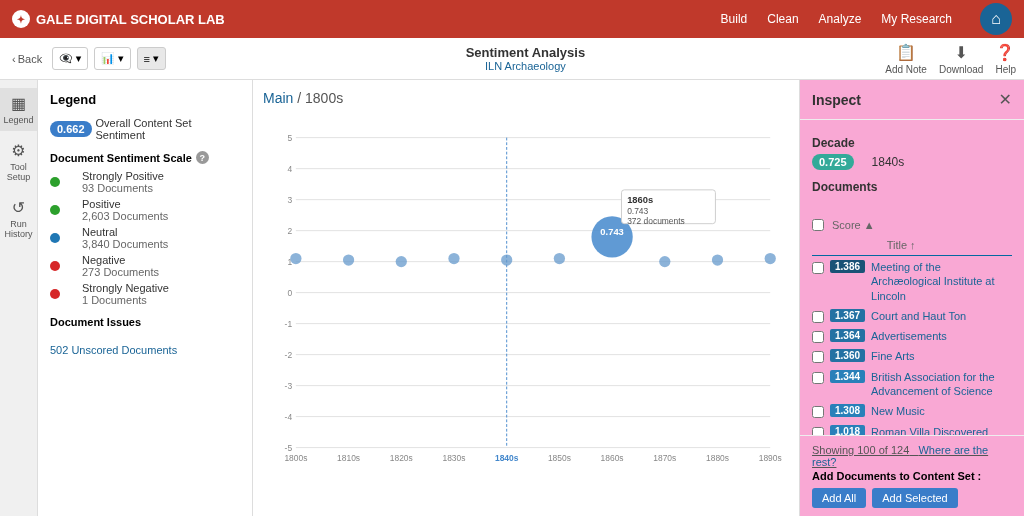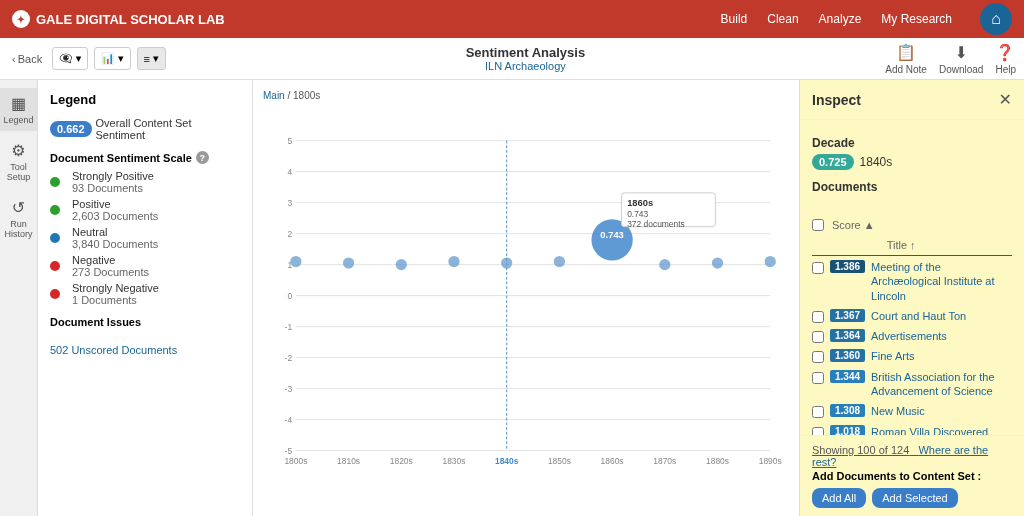--- a/index.html
+++ b/index.html
@@ -34,56 +34,56 @@
     .sidebar-btn { display: flex; flex-direction: column; align-items: center; padding: 6px 4px; cursor: pointer; font-size: 9px; color: #555; gap: 2px; border: none; background: none; width: 100%; }
     .sidebar-btn-icon { font-size: 16px; }
     .sidebar-btn.active { background: #e0e0e0; }
 
     
     .legend-panel { width: 215px; background: white; border-right: 1px solid #ddd; padding: 12px; overflow-y: auto; }
     .legend-title { font-weight: bold; font-size: 13px; margin-bottom: 10px; }
     .overall-sentiment { background: #3a7dc9; color: white; border-radius: 12px; padding: 2px 7px; font-size: 11px; font-weight: bold; display: inline-block; margin-right: 4px; }
     .overall-row { display: flex; align-items: center; margin-bottom: 10px; font-size: 11px; color: #333; }
     .section-title { font-weight: bold; font-size: 11px; margin-bottom: 6px; display: flex; align-items: center; gap: 4px; }
-    .legend-item { display: flex; align-items: center; gap: 12px; margin-bottom: 4px; }
+    .legend-item { display: flex; align-items: center; gap: 22px; margin-bottom: 4px; }
     .legend-dot { width: 10px; height: 10px; border-radius: 50%; flex-shrink: 0; }
     .legend-text { font-size: 11px; color: #333; }
     .legend-count { font-size: 11px; color: #666; }
     .doc-issues-title { font-weight: bold; font-size: 11px; margin-top: 10px; margin-bottom: 16px; }
     .doc-issues-link { font-size: 11px; color: #1a6496; cursor: pointer; }
 
     
     .chart-area { flex: 1; background: white; padding: 10px; overflow: hidden; position: relative; }
-    .breadcrumb { font-size: 10px; color: #555; margin-bottom: 8px; }
+    .breadcrumb { font-size: 14px; color: #555; margin-bottom: 0; }
     .breadcrumb a { color: #1a6496; cursor: pointer; text-decoration: none; }
     .chart-container { position: relative; width: 100%; height: calc(100% - 24px); }
     .chart-svg { width: 100%; height: 100%; }
 
     
-    .inspect-panel { width: 225px; background: #fef9c3; border-left: 1px solid #ddd; display: flex; flex-direction: column; }
+    .inspect-panel { width: 225px; background: #f9a8d4; border-left: 1px solid #ddd; display: flex; flex-direction: column; }
     .inspect-header { display: flex; justify-content: space-between; align-items: center; padding: 10px 12px; border-bottom: 1px solid #eee; }
     .inspect-title { font-weight: bold; font-size: 14px; color: #333; }
     .inspect-close { cursor: pointer; font-size: 16px; color: #555; border: none; background: none; }
     .inspect-body { flex: 1; overflow-y: auto; padding: 10px 12px; }
     .inspect-section-label { font-weight: bold; font-size: 12px; color: #333; margin-bottom: 4px; margin-top: 6px; }
-    .decade-row { display: flex; align-items: center; gap: 6px; margin-bottom: 10px; }
+    .decade-row { display: flex; align-items: center; gap: 18px; margin-bottom: 10px; }
     .score-badge { border-radius: 12px; padding: 2px 7px; font-size: 11px; font-weight: bold; color: white; display: inline-block; }
     .score-teal { background: #3a9; }
     .decade-text { font-size: 12px; color: #333; }
     .docs-header { display: flex; align-items: center; gap: 4px; font-size: 11px; color: #666; margin-bottom: 4px; padding-bottom: 4px; border-bottom: 1px solid #0369a1; }
     .doc-row { display: flex; align-items: flex-start; gap: 6px; margin-bottom: 6px; }
     .doc-checkbox { width: 12px; height: 12px; flex-shrink: 0; margin-top: 2px; }
     .doc-score { border-radius: 2px; padding: 1px 5px; font-size: 10px; font-weight: bold; color: white; white-space: nowrap; flex-shrink: 0; }
     .doc-title { font-size: 11px; color: #1a6496; cursor: pointer; line-height: 1.3; }
     .inspect-footer { padding: 8px 12px; border-top: 1px solid #eee; font-size: 11px; }
     .showing-text { color: #555; margin-bottom: 2px; text-decoration: underline; }
     .showing-text a { color: #1a6496; cursor: pointer; }
     .add-docs-label { font-weight: bold; font-size: 11px; margin-bottom: 6px; }
     .add-docs-btns { display: flex; gap: 6px; }
-    .add-btn { background: #3a7dc9; color: white; border: none; border-radius: 8px; padding: 4px 10px; font-size: 11px; cursor: pointer; }
+    .add-btn { background: #3a7dc9; color: white; border: none; border-radius: 3px; padding: 4px 10px; font-size: 11px; cursor: pointer; }
   </style>
 </head>
 <body>
 
 <div class="header">
   <div class="header-logo">
     <div class="header-logo-icon">✦</div>
     <span>GALE DIGITAL SCHOLAR LAB</span>
   </div>
   <div class="header-nav">

